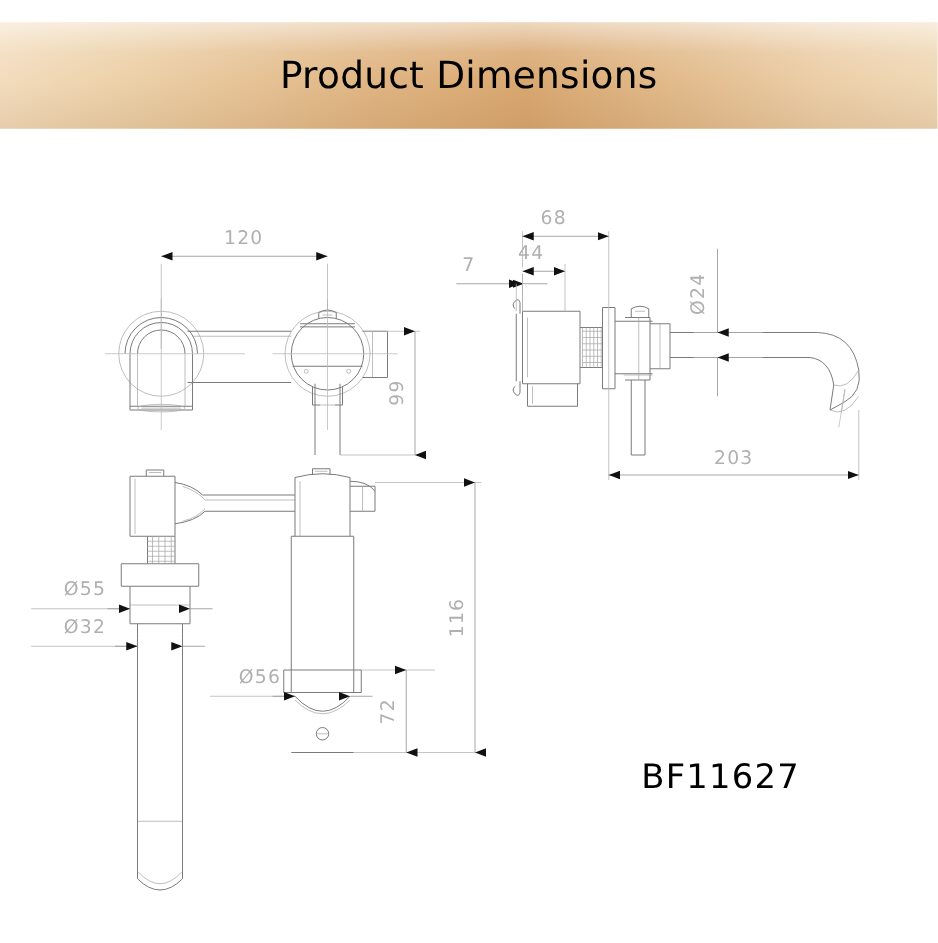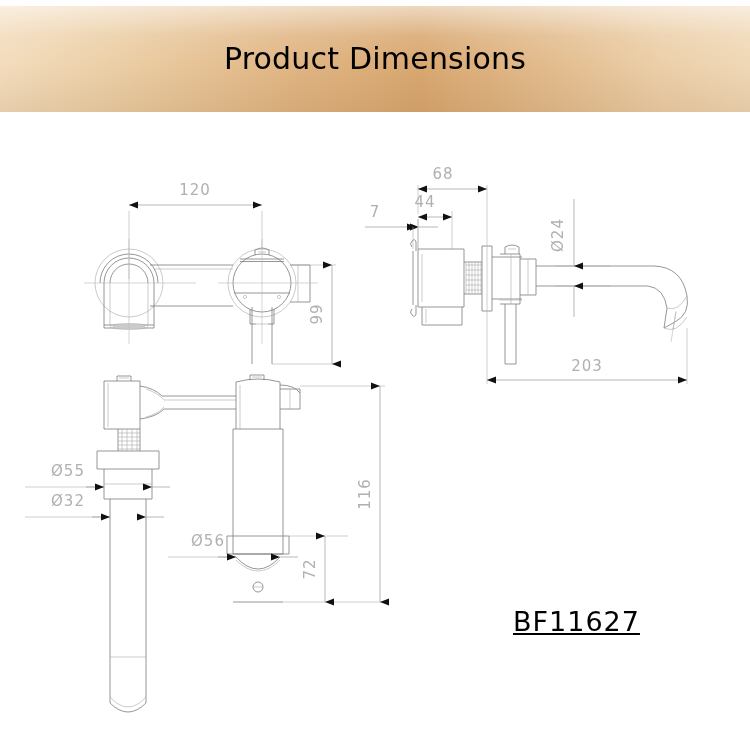--- a/index.html
+++ b/index.html
@@ -5,21 +5,21 @@
   html,body{margin:0;padding:0;}
   body{
     width:750px;height:754px;
     background:#ffffff;
     font-family:"DejaVu Sans", sans-serif;
     overflow:hidden;
     position:relative;
   }
   
   #header-banner{
-    position:absolute;left:0;top:6px;width:750px;height:106px;
+    position:absolute;left:0;top:18px;width:750px;height:85px;
     background:
       linear-gradient(to bottom,
         rgba(255,255,255,0.55) 0%,
         rgba(255,255,255,0.12) 28%,
         rgba(255,255,255,0.00) 55%,
         rgba(120,70,20,0.10) 100%),
       linear-gradient(to right,
         #f3dcbd 0%,
         #ecd0a8 14%,
         #e0b583 40%,
@@ -52,21 +52,20 @@
   .arrow{fill:#111;stroke:none;}
   .dimtext{
     font-family:"DejaVu Sans", sans-serif;
     font-size:15px;fill:#b0b0b0;letter-spacing:1px;
   }
   #model-code{
     position:absolute;left:513px;top:606px;
     font-family:"DejaVu Sans", sans-serif;
     font-size:27px;color:#000;letter-spacing:1px;
     user-select:none;
-    text-decoration:underline;
   }
 </style>
 </head>
 <body>
 
 <div id="header-banner">
   <div id="header-title">Product Dimensions</div>
 </div>
 
 <div id="drawing-canvas">

